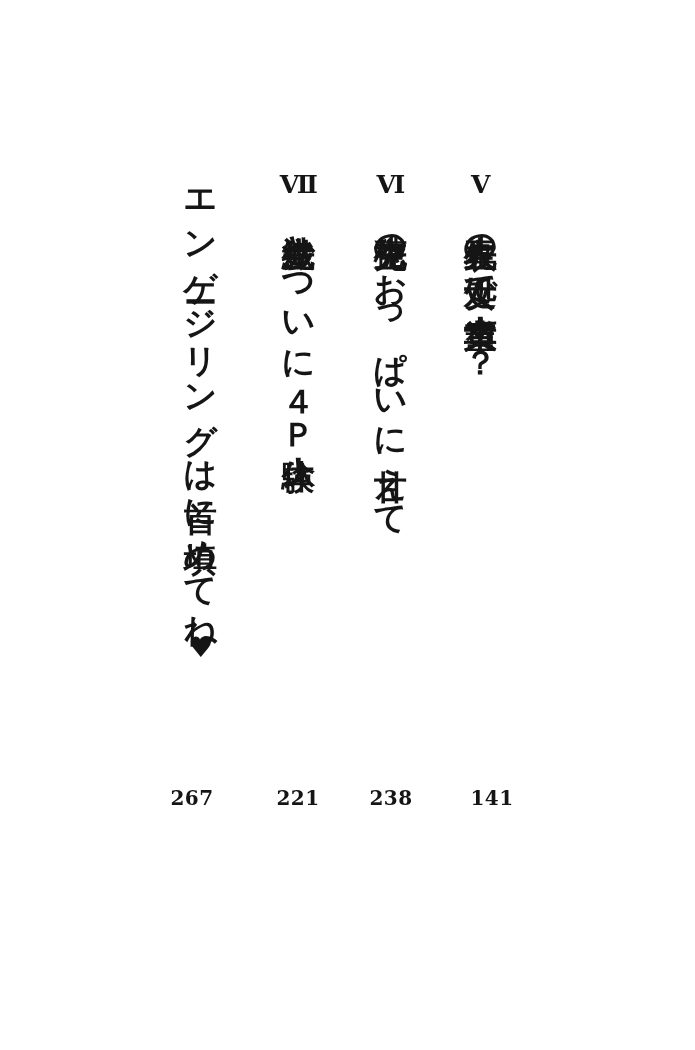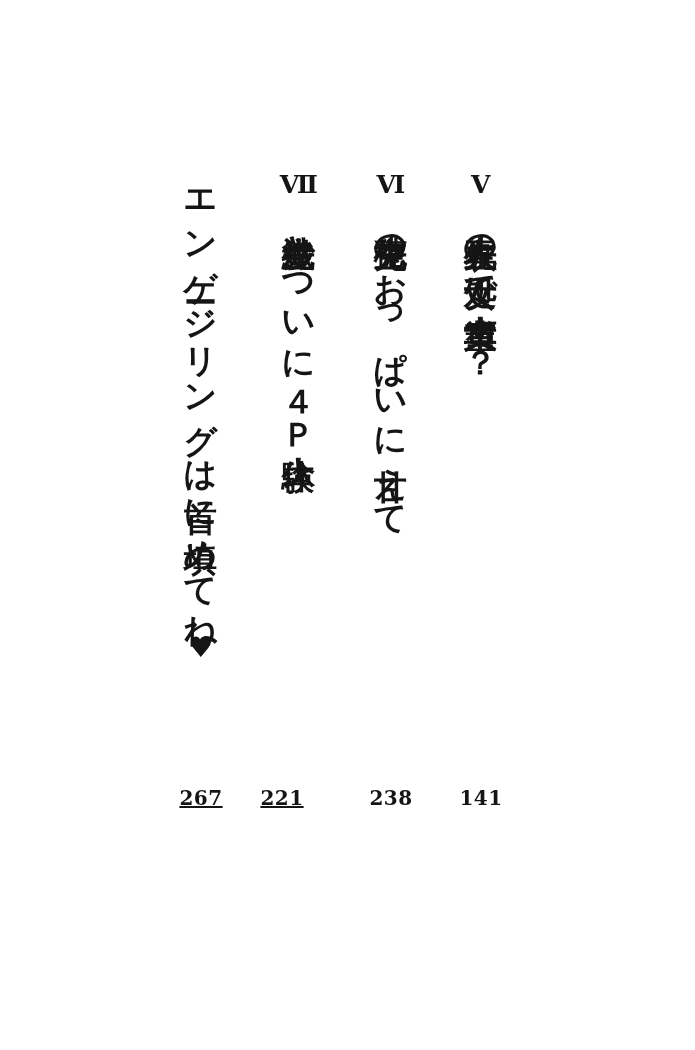--- a/index.html
+++ b/index.html
@@ -79,24 +79,24 @@
     font-size: 20px;
     letter-spacing: 0.5px;
   }
 
   
   #entry-0 { left: 435px; }
   #entry-1 { left: 345px; }
   #entry-2 { left: 253px; }
   #entry-3 { left: 155px; }
 
-  #page-0 { left: 435px; }
+  #page-0 { left: 446px; }
   #page-1 { left: 345px; }
-  #page-2 { left: 236px; text-decoration: underline; }
-  #page-3 { left: 155px; text-decoration: underline; }
+  #page-2 { left: 252px; }
+  #page-3 { left: 146px; }
 
   
   #entry-3 .numeral { visibility: hidden; height: 0; }
   #entry-3 .title { margin-top: 0; height: 660px; }
 
   .centerwrap {
     display: flex;
     flex-direction: column;
     align-items: center;
     height: 100%;

